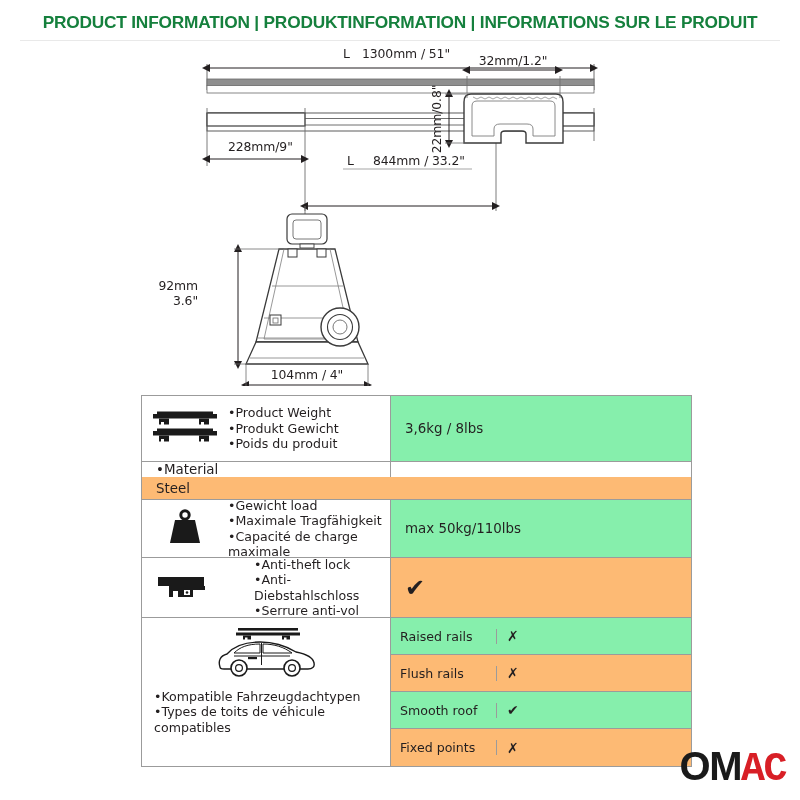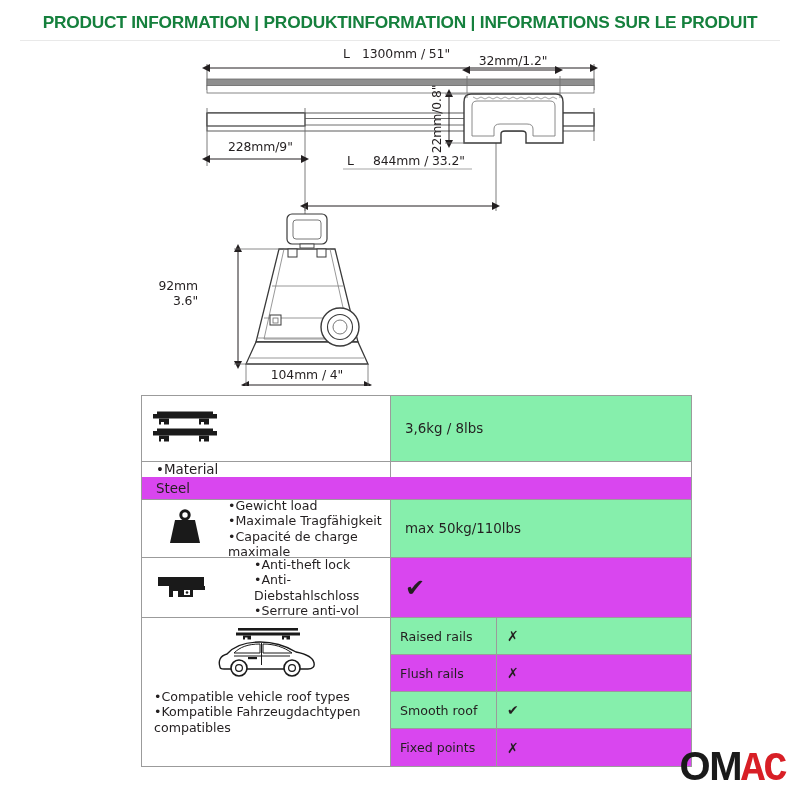--- a/index.html
+++ b/index.html
@@ -73,21 +73,21 @@
   .tcell-right{
     flex:1;
     box-sizing:border-box;
     display:flex;
     align-items:center;
     padding-left:14px;
     font-size:13.4px;
     color:#231f20;
   }
   .shade{background:#86efac;}
-  .plain{background:#d946ef;}
+  .plain{background:#fdba74;}
 
   .ic{
     width:86px;min-width:86px;
     display:flex;align-items:center;justify-content:center;
   }
   .lbls{
     flex:1;
     font-size:12.6px;
     line-height:15.4px;
     color:#231f20;
@@ -118,20 +118,21 @@
     padding-left:12px;
     font-size:12.6px;
     line-height:15.4px;
   }
   .compat-right{flex:1;display:flex;flex-direction:column;}
   .crow{
     display:flex;
     height:37px;
     border-bottom:1px solid #9b9b9b;
     box-sizing:border-box;
+    align-items:center;
   }
   .crow:last-child{border-bottom:none;}
   .crow-name{
     width:106px;min-width:106px;
     box-sizing:border-box;
     border-right:1px solid #9b9b9b;
     display:flex;align-items:center;
     padding-left:9px;
     font-size:12.6px;
   }
@@ -329,20 +330,25 @@
           <rect x="48" y="9.5" width="10" height="6" fill="#1a1a1a"></rect>
           <rect x="50" y="13" width="3" height="3" fill="#ffffff"></rect>
           <rect x="2" y="22" width="64" height="4.5" fill="#1a1a1a"></rect>
           <rect x="6" y="19.5" width="56" height="2.5" fill="#1a1a1a"></rect>
           <rect x="8" y="26.5" width="10" height="6" fill="#1a1a1a"></rect>
           <rect x="10" y="30" width="3" height="3" fill="#ffffff"></rect>
           <rect x="48" y="26.5" width="10" height="6" fill="#1a1a1a"></rect>
           <rect x="50" y="30" width="3" height="3" fill="#ffffff"></rect>
         </svg>
       </div>
+      <div class="lbls">
+        <div>•Product Weight</div>
+        <div>•Produkt Gewicht</div>
+        <div>•Poids du produit</div>
+      </div>
     </div>
     <div class="tcell-right shade">3,6kg / 8lbs</div>
   </div>
 
   <div class="trow" style="height:38px;flex-direction:column;">
     <div class="tcell-left">
       <div class="lbls plainpad">
         <div style="font-size:13.4px;">•Material</div>
       </div>
     </div>
@@ -410,22 +416,22 @@
           <line x1="24" y1="31" x2="80" y2="31" stroke="#1a1a1a" stroke-width="1"></line>
           <rect x="38" y="32" width="9" height="2.2" fill="#1a1a1a"></rect>
 
           <circle cx="29" cy="43" r="8" fill="#ffffff" stroke="#1a1a1a" stroke-width="1.6"></circle>
           <circle cx="29" cy="43" r="3.4" fill="#ffffff" stroke="#1a1a1a" stroke-width="1.2"></circle>
           <circle cx="82" cy="43" r="8" fill="#ffffff" stroke="#1a1a1a" stroke-width="1.6"></circle>
           <circle cx="82" cy="43" r="3.4" fill="#ffffff" stroke="#1a1a1a" stroke-width="1.2"></circle>
         </svg>
       </div>
       <div class="ctext">
-        <div>•Compatible vehicle roof types</div>
         <div>•Kompatible Fahrzeugdachtypen</div>
+        <div>•Types de toits de véhicule</div>
         <div>compatibles</div>
       </div>
     </div>
 
     <div class="compat-right">
       <div class="crow shade">
         <div class="crow-name">Raised rails</div>
         <div class="crow-val">✗</div>
       </div>
       <div class="crow plain">

